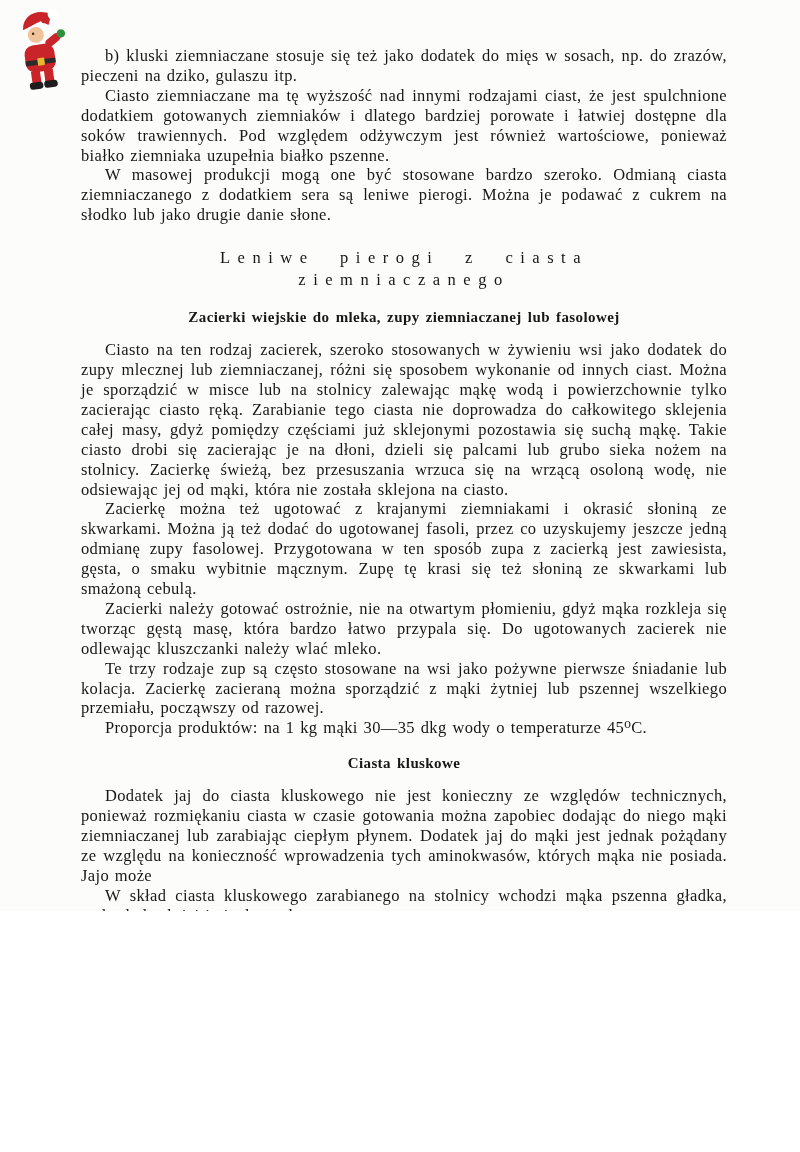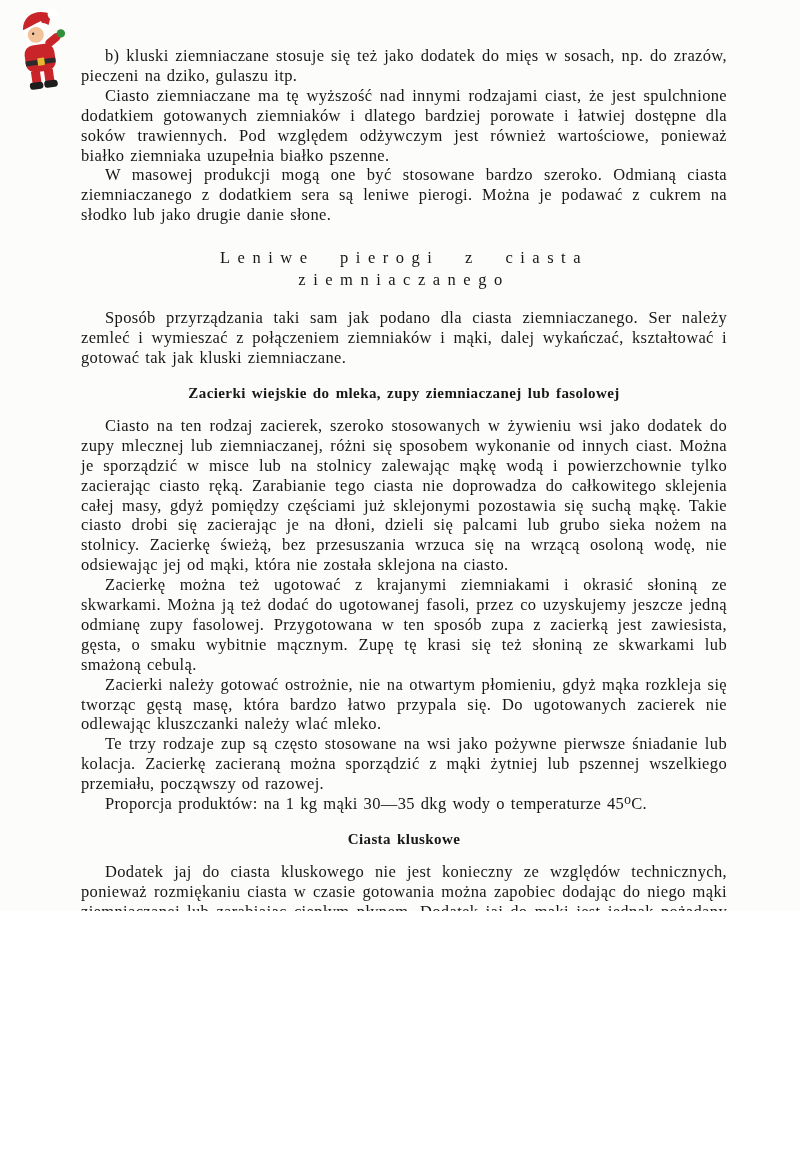--- a/index.html
+++ b/index.html
@@ -116,21 +116,20 @@
 
     <p class="para">b) kluski ziemniaczane stosuje się też jako dodatek do mięs w sosach, np. do zrazów, pieczeni na dziko, gulaszu itp.</p>
     <p class="para">Ciasto ziemniaczane ma tę wyższość nad innymi rodzajami ciast, że jest spulchnione dodatkiem gotowanych ziemniaków i dlatego bardziej porowate i łatwiej dostępne dla soków trawiennych. Pod względem odżywczym jest również wartościowe, ponieważ białko ziemniaka uzupełnia białko pszenne.</p>
     <p class="para">W masowej produkcji mogą one być stosowane bardzo szeroko. Odmianą ciasta ziemniaczanego z dodatkiem sera są leniwe pierogi. Można je podawać z cukrem na słodko lub jako drugie danie słone.</p>
 
     <h2 class="spaced-heading">
       <span>Leniwe pierogi z ciasta</span><br>
       <span>ziemniaczanego</span>
     </h2>
 
-    <p class="para">Sposób przyrządzania taki sam jak podano dla ciasta ziemniaczanego. Ser należy zemleć i wymieszać z połączeniem ziemniaków i mąki, dalej wykańczać, kształtować i gotować tak jak kluski ziemniaczane.</p>
 
     <h3 class="subhead">Zacierki wiejskie do mleka, zupy ziemniaczanej lub fasolowej</h3>
 
     <p class="para">Ciasto na ten rodzaj zacierek, szeroko stosowanych w żywieniu wsi jako dodatek do zupy mlecznej lub ziemniaczanej, różni się sposobem wykonanie od innych ciast. Można je sporządzić w misce lub na stolnicy zalewając mąkę wodą i powierzchownie tylko zacierając ciasto ręką. Zarabianie tego ciasta nie doprowadza do całkowitego sklejenia całej masy, gdyż pomiędzy częściami już sklejonymi pozostawia się suchą mąkę. Takie ciasto drobi się zacierając je na dłoni, dzieli się palcami lub grubo sieka nożem na stolnicy. Zacierkę świeżą, bez przesuszania wrzuca się na wrzącą osoloną wodę, nie odsiewając jej od mąki, która nie została sklejona na ciasto.</p>
     <p class="para">Zacierkę można też ugotować z krajanymi ziemniakami i okrasić słoniną ze skwarkami. Można ją też dodać do ugotowanej fasoli, przez co uzyskujemy jeszcze jedną odmianę zupy fasolowej. Przygotowana w ten sposób zupa z zacierką jest zawiesista, gęsta, o smaku wybitnie mącznym. Zupę tę krasi się też słoniną ze skwarkami lub smażoną cebulą.</p>
     <p class="para">Zacierki należy gotować ostrożnie, nie na otwartym płomieniu, gdyż mąka rozkleja się tworząc gęstą masę, która bardzo łatwo przypala się. Do ugotowanych zacierek nie odlewając kluszczanki należy wlać mleko.</p>
     <p class="para">Te trzy rodzaje zup są często stosowane na wsi jako pożywne pierwsze śniadanie lub kolacja. Zacierkę zacieraną można sporządzić z mąki żytniej lub pszennej wszelkiego przemiału, począwszy od razowej.</p>
     <p class="para">Proporcja produktów: na 1 kg mąki 30—35 dkg wody o temperaturze 45⁰C.</p>
 
     <h3 class="subhead">Ciasta kluskowe</h3>

